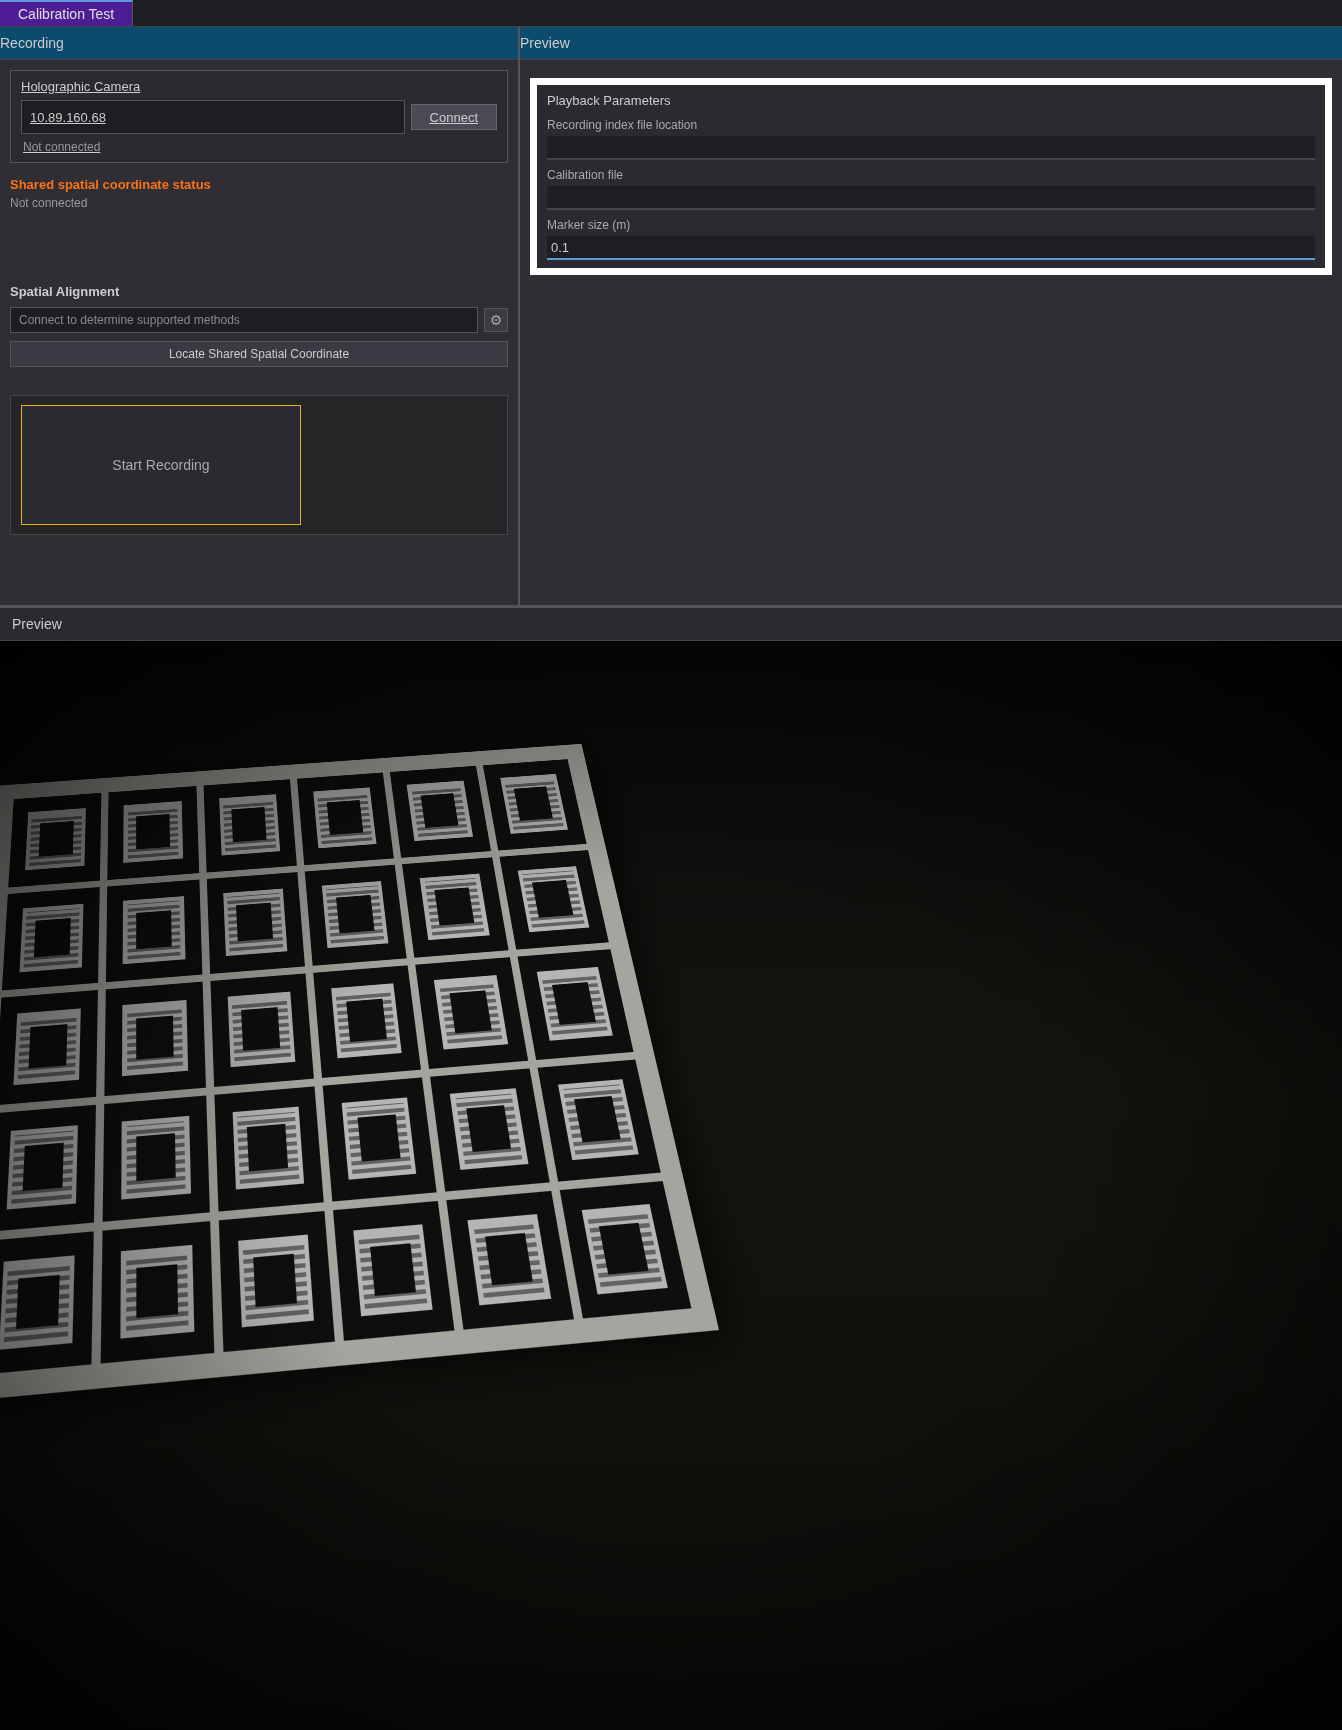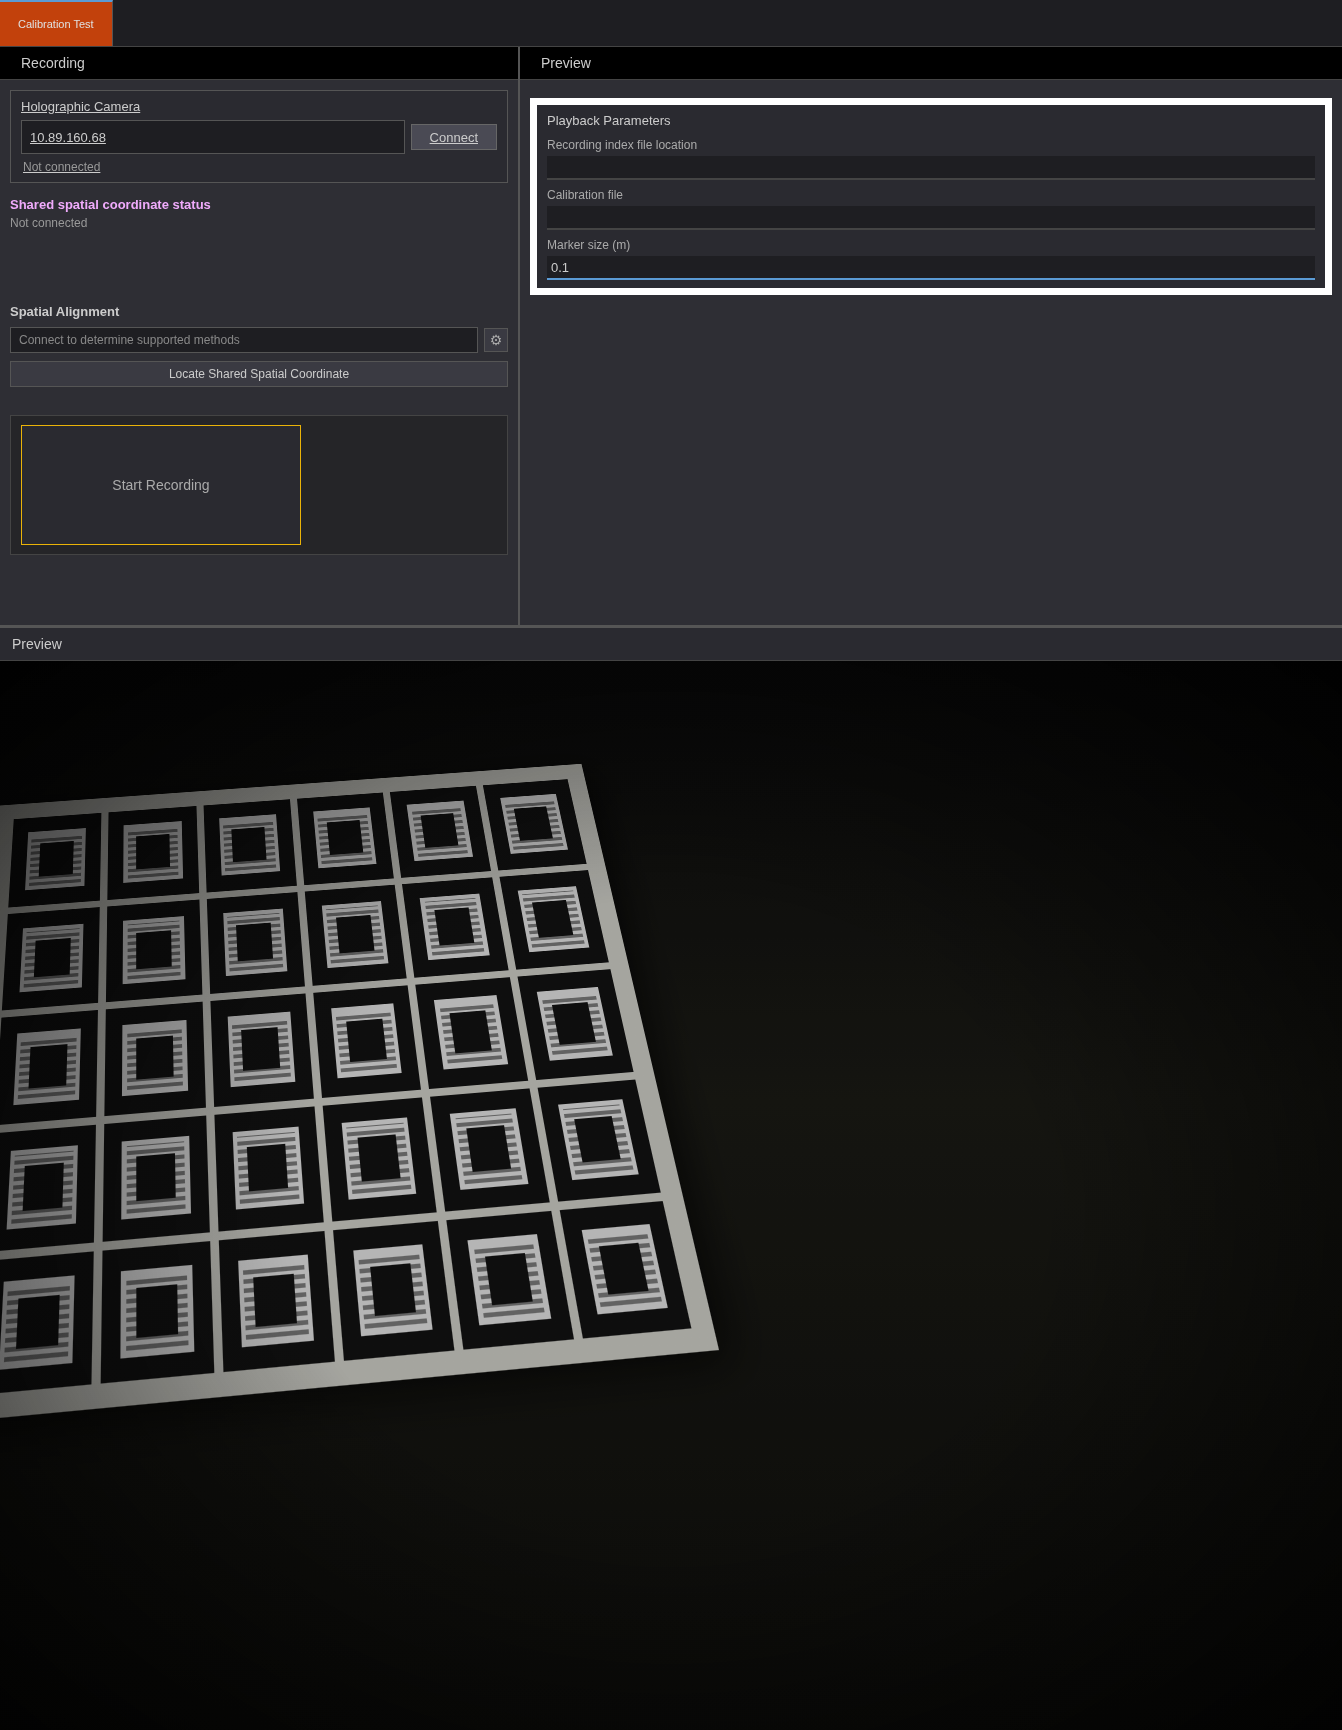--- a/index.html
+++ b/index.html
@@ -15,26 +15,26 @@
     }
 
     
     .tab-bar {
       display: flex;
       background: #1e1e22;
       border-bottom: 1px solid #444;
     }
 
     .tab {
-      padding: 16px 18px;
-      background: #c2410c;
+      padding: 4px 18px;
+      background: #4c1d95;
       border-right: 1px solid #555;
       border-top: 2px solid #5b9bd5;
       color: #e0e0e0;
-      font-size: 11px;
+      font-size: 14px;
       cursor: pointer;
     }
 
     
     .main-panels {
       display: flex;
       height: 580px;
       border-bottom: 2px solid #555;
     }
 
@@ -42,24 +42,24 @@
     .panel-recording {
       width: 520px;
       background: #2e2e34;
       border-right: 2px solid #555;
       padding: 0;
       display: flex;
       flex-direction: column;
     }
 
     .panel-header {
-      padding: 8px 21px;
+      padding: 8px 0;
       font-size: 14px;
       color: #ccc;
-      background: #000000;
+      background: #0c4a6e;
       border-bottom: 1px solid #444;
     }
 
     
     .panel-playback {
       flex: 1;
       background: #2e2e34;
       display: flex;
       flex-direction: column;
     }
@@ -112,21 +112,21 @@
       margin-left: 2px;
     }
 
     .spatial-status-section {
       padding: 8px 10px 4px 10px;
     }
 
     .spatial-status-label {
       font-weight: bold;
       font-size: 13px;
-      color: #f0abfc;
+      color: #f97316;
       margin-bottom: 4px;
     }
 
     .spatial-status-value {
       font-size: 12px;
       color: #999;
     }
 
     
     .spatial-align-section {

